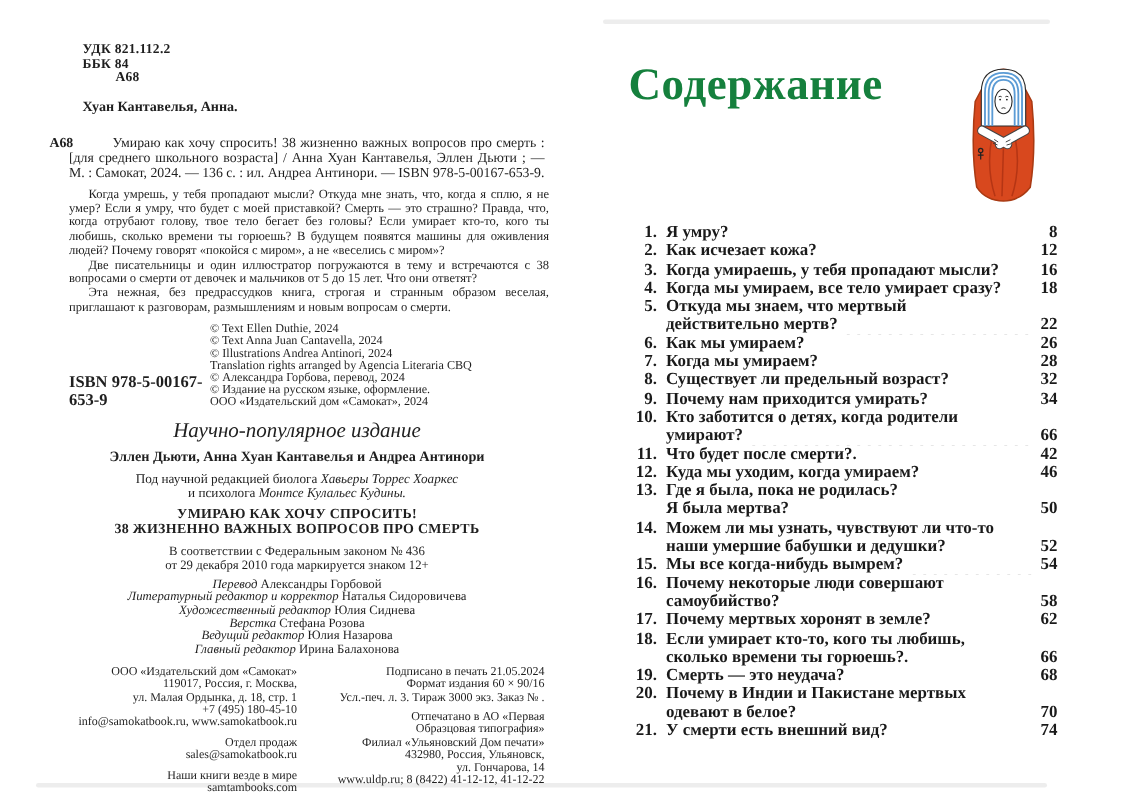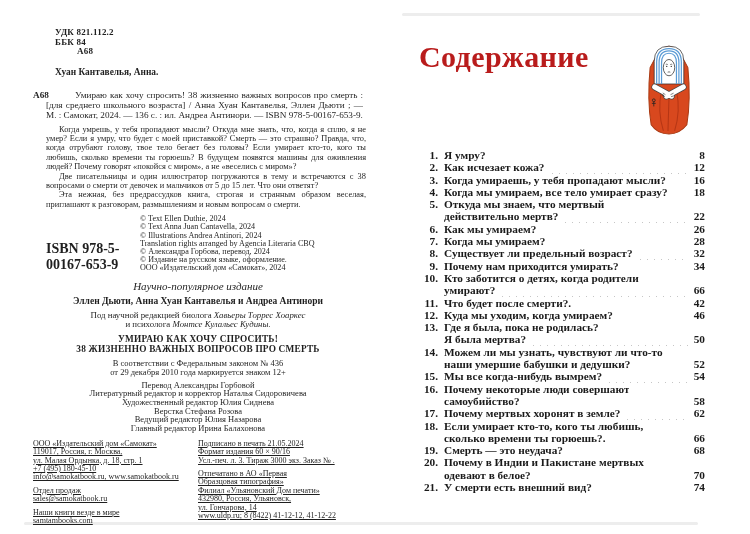--- a/index.html
+++ b/index.html
@@ -13,37 +13,37 @@
   .left-page{position:absolute;left:33px;top:28px;width:330px;}
   .id-block{margin-left:22px;font-size:9px;line-height:9.5px;font-weight:bold;letter-spacing:.2px;}
   .id-block .id-indent{margin-left:22px;}
   .author-heading{margin-left:22px;margin-top:10px;font-weight:bold;font-size:9.4px;}
   .entry{position:relative;margin-top:4px;font-size:9.2px;line-height:10px;text-align:justify;}
   .entry-code{position:absolute;left:0;top:0;font-weight:bold;font-size:9.2px;}
   .entry-text{margin-left:13px;width:317px;text-indent:29px;margin-top:13px;}
   .annotation{margin-left:13px;width:320px;margin-top:5px;font-size:8.4px;line-height:9.4px;text-align:justify;}
   .annotation div{text-indent:13px;}
   .copyright-row{display:flex;margin-top:6px;}
-  .isbn-cell{width:107px;box-sizing:border-box;padding-left:13px;align-self:flex-end;font-weight:bold;font-size:14px;}
+  .isbn-cell{width:107px;box-sizing:border-box;padding-left:13px;align-self:flex-end;font-weight:bold;font-size:11px;}
   .copyright-lines{font-size:8.1px;line-height:8.2px;}
   .centered{text-align:center;margin-top:7px;}
-  .edition-type{font-style:italic;font-size:11px;margin-bottom:4px;}
+  .edition-type{font-style:italic;font-size:14px;margin-bottom:4px;}
   .authors-line{font-weight:bold;font-size:9.5px;margin-bottom:5px;}
   .sci-ed{font-size:8.8px;line-height:9.5px;margin-bottom:4px;}
   .sci-ed .sci-name{font-style:italic;}
   .book-title{font-weight:bold;font-size:9.3px;line-height:10.5px;margin-bottom:4px;letter-spacing:.2px;}
   .law{font-size:8.5px;line-height:9px;margin-bottom:4px;}
   .staff{font-size:8.5px;line-height:8.7px;}
-  .staff .lbl{}
+  .staff .lbl{font-style:italic;}
   .bottom-cols{display:flex;margin-top:7px;}
-  .bcol{width:50%;text-align:left;font-size:8px;line-height:8.4px;text-decoration:underline;}
+  .bcol{width:50%;text-align:right;font-size:8px;line-height:8.4px;}
   .bblock{margin-top:5px;}
 
   
-  .toc-title{position:absolute;left:419px;top:40px;font-size:30px;font-weight:bold;letter-spacing:.4px;color:#b91c1c;}
+  .toc-title{position:absolute;left:419px;top:40px;font-size:30px;font-weight:bold;letter-spacing:.4px;color:#15803d;}
   .mummy{position:absolute;left:646px;top:36px;width:46px;height:100px;}
   .toc{position:absolute;left:418px;top:149px;width:287px;font-size:11.3px;line-height:12.3px;font-weight:bold;color:#1a1a1a;}
   .toc-row{display:flex;align-items:baseline;}
   .toc-num{flex:none;width:20px;text-align:right;}
   .toc-text{margin-left:6px;white-space:nowrap;overflow:hidden;text-align:center;}
   .toc-dots{flex:1;min-width:6px;margin:0 2px;align-self:stretch;
             background-image:radial-gradient(circle,#222 1px,rgba(0,0,0,0) 1.25px);
             background-size:7px 12.3px;background-position:2px 8px;background-repeat:repeat-x;}
   .toc-page{flex:none;min-width:14px;text-align:right;}
 </style>

